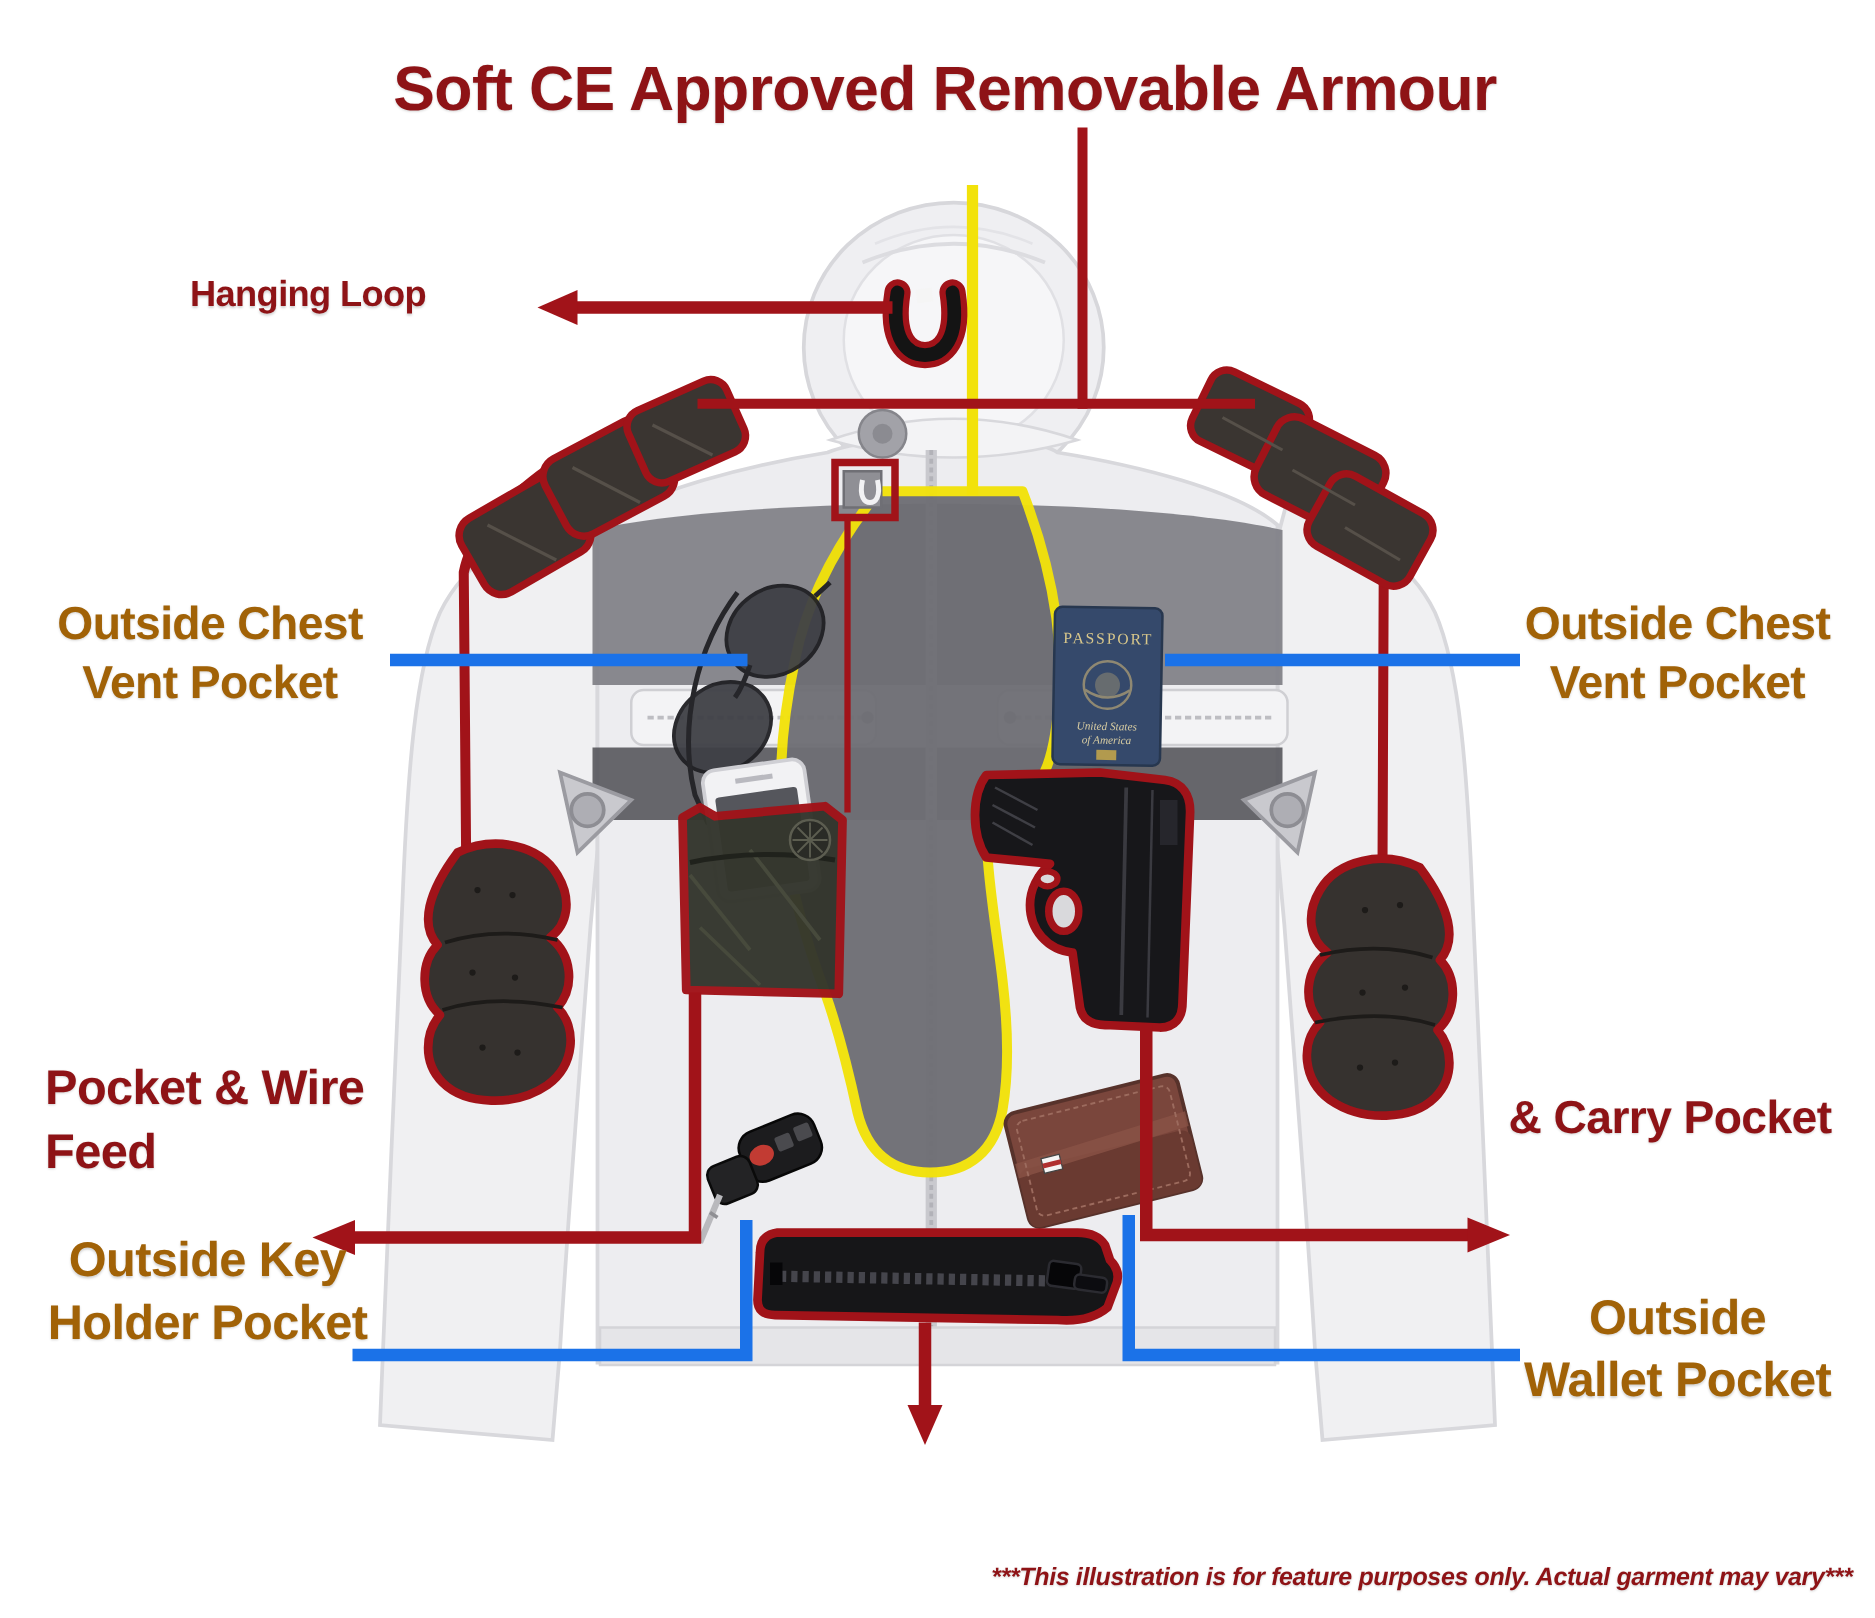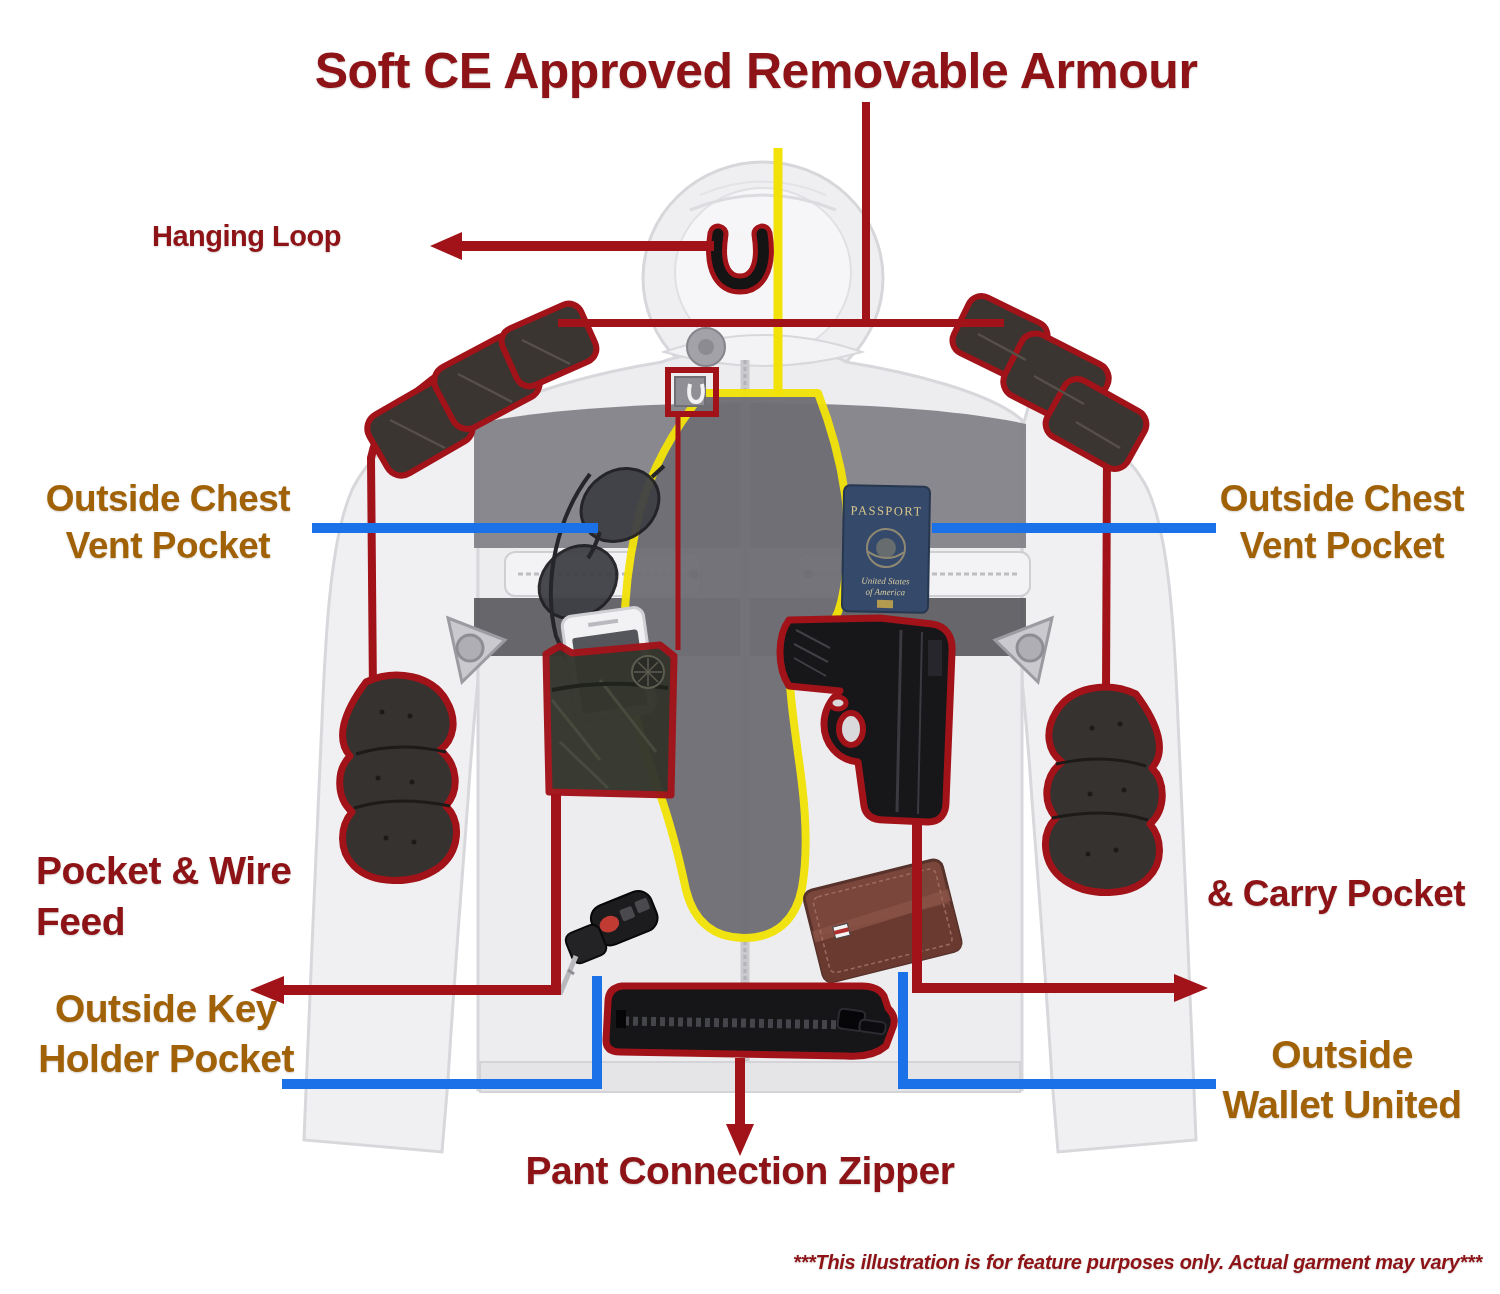--- a/index.html
+++ b/index.html
@@ -262,25 +262,24 @@
   <div class="label red leftal" style="left:36px;top:846px;width:340px;font-size:39px;line-height:1.3;">
     <div>Pocket &amp; Wire</div>
     <div>Feed</div>
   </div>
 
   <div class="label blue center" style="left:10px;top:984px;width:312px;font-size:39px;">
     <div>Outside Key</div>
     <div>Holder Pocket</div>
   </div>
 
-  <div class="label red center" style="left:480px;top:1146px;width:520px;font-size:39px;">Pant Connection Zipper</div>
 
   <div class="label red center" style="left:1178px;top:870px;width:316px;font-size:37px;line-height:1.3;">
     <div>&amp; Carry Pocket</div>
   </div>
 
   <div class="label blue center" style="left:1192px;top:1030px;width:300px;font-size:39px;">
     <div>Outside</div>
-    <div>Wallet United</div>
+    <div>Wallet Pocket</div>
   </div>
 
   <div class="label red rightal" style="left:700px;top:1250px;width:782px;font-size:20px;letter-spacing:-0.3px;">***This illustration is for feature purposes only.  Actual garment may vary***</div>
 </div>
 
 </body></html>

